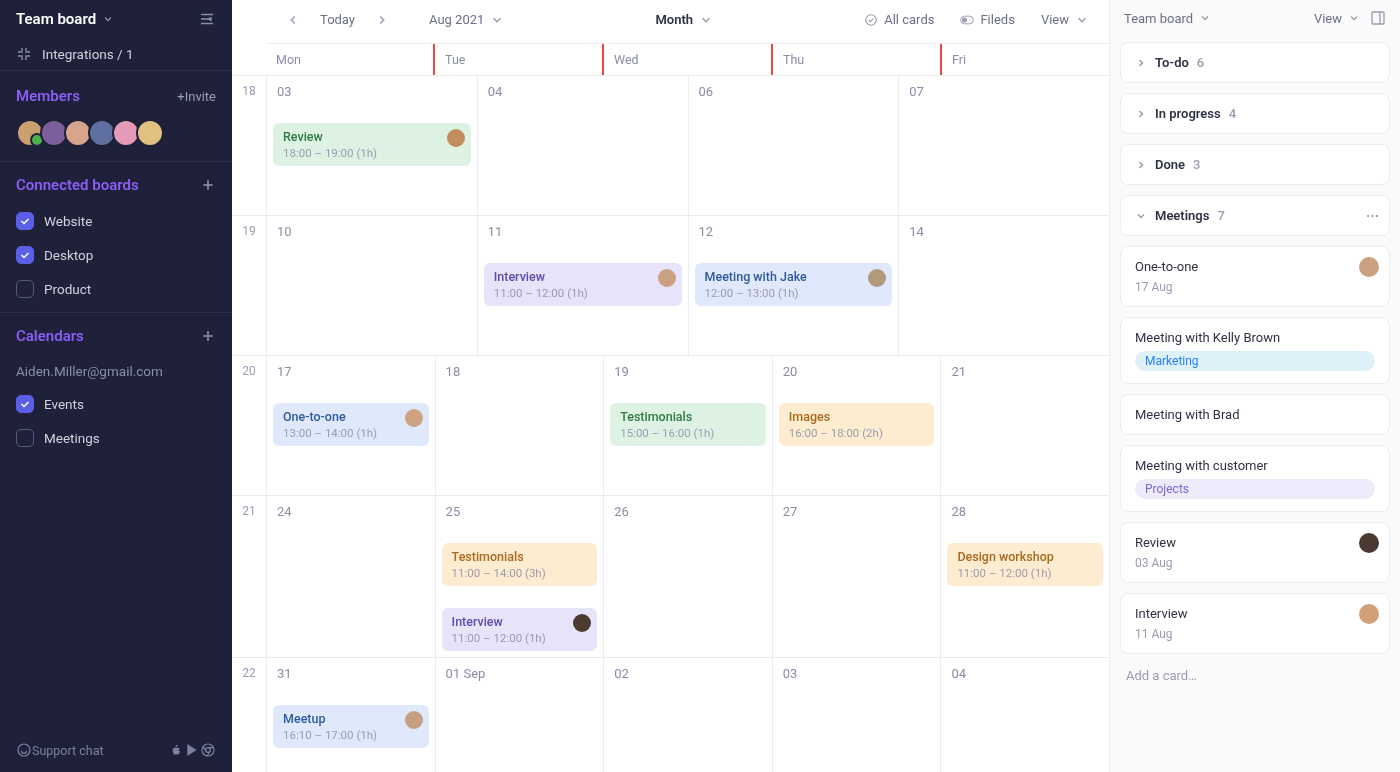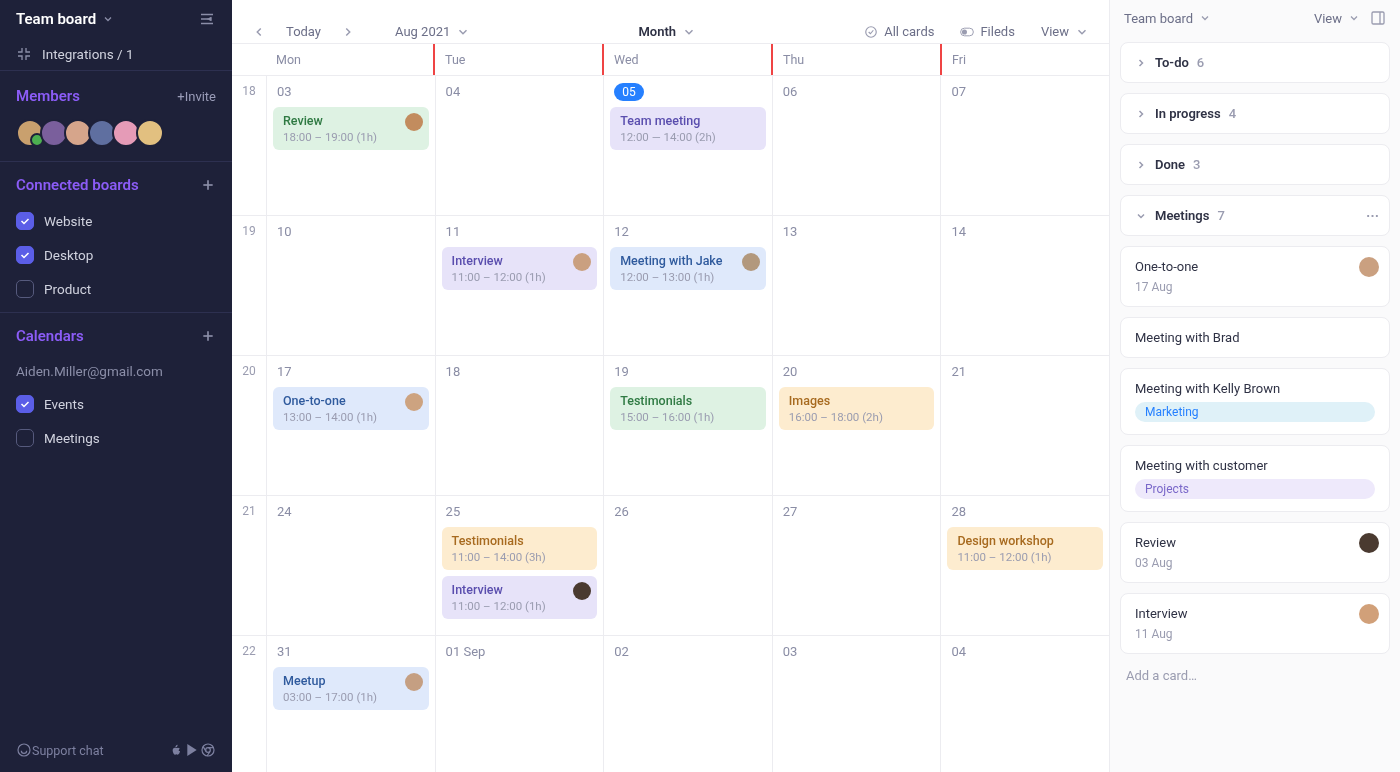--- a/index.html
+++ b/index.html
@@ -16,34 +16,34 @@
 .checkbox { width: 18px; height: 18px; border-radius: 5px; border: 1.5px solid #565a7d; flex-shrink:0; display:flex; align-items:center; justify-content:center;}
 .checkbox.checked { background: #5b5ee7; border-color:#5b5ee7; }
 .checkbox.checked svg { display:block; }
 .checkbox svg { display:none; width:12px; height:12px; }
 .sb-footer { margin-top:auto; display:flex; align-items:center; gap:0; padding:14px 16px; color:#7d80a0; font-size:12.5px;}
 .sb-icon { width:16px; height:16px; color:#7d80a0; }
 .invite { font-size: 13px; color:#9a9cb8; cursor:pointer;}
 .plus { width:16px; height:16px; color:#7d80a0; cursor:pointer; }
 
 .main { flex:1; display:flex; flex-direction:column; height:100%; border-right:1px solid #ececf0;}
-.toolbar { display:flex; align-items:flex-end; height:44px; padding:0 14px; border-bottom:1px solid #ececf0; color:#6c6f88;}
+.toolbar { display:flex; align-items:flex-start; height:44px; padding:8px 14px; border-bottom:1px solid #ececf0; color:#6c6f88;margin-left:34px;}
 .tb-left { display:flex; align-items:center; gap:8px; }
 .tb-btn { display:flex; align-items:center; gap:6px; padding:4px 6px; cursor:pointer; color:#6c6f88; }
 .tb-btn svg { width:14px; height:14px; }
 .tb-center { flex:1; display:flex; justify-content:center; color:#2f3245; font-weight:500;}
 .tb-right { display:flex; align-items:center; gap:14px; }
 .weekhead { display:flex; height:32px; border-bottom:1px solid #ececf0; }
 .wkcol { flex:1; padding:8px 10px 0; color:#8a8da5; font-size:12.5px; border-left:2px solid #ef4444;}
 .wkcol:first-child{border-left:0;}
 .wknum { width:34px; text-align:center; color:#8a8da5; font-size:12.5px; padding-top:8px;}
 .grid { flex:1; overflow:auto; }
 .week { display:flex; min-height:140px; border-bottom:1px solid #ececf0; }
 .week .wnum { width:34px; text-align:center; color:#9a9cb0; font-size:12px; padding-top:8px;}
-.day { flex:1; border-left:1px solid #ececf0; padding:6px; display:flex; flex-direction:column; gap:6px; }
+.day { flex:1; border-left:1px solid #ececf0; padding:6px; display:flex; flex-direction:column; gap:22px; }
 .day:first-of-type{border-left:0;}
 .date { font-size:13px; color:#8a8da5; padding:2px 4px 2px; }
 .date.today span { background:#2680ff; color:#fff; border-radius:10px; padding:2px 8px; font-size:12px;}
 .event { border-radius:6px; padding:6px 10px 6px; font-size:12.5px; position:relative; }
 .event .et { color:#2f3245; font-weight:500;}
 .event .etime { color:#9a9cb0; font-size:11.5px; margin-top:2px;}
 .event .eav { position:absolute; right:6px; top:6px; width:18px; height:18px; border-radius:50%; background:#c5b7a0; }
 .c-green{background:#def2e3;} .c-green .et{color:#2f7a43;}
 .c-purple{background:#e7e3f9;} .c-purple .et{color:#5a4eae;}
 .c-blue{background:#dfe9fb;} .c-blue .et{color:#2f5a9d;}
@@ -254,27 +254,20 @@
           <div class="event c-green">
             <div class="et">Review</div>
             <div class="etime">18:00 – 19:00 (1h)</div>
             <div class="eav" style="background: rgb(194, 140, 94);"></div>
           </div>
         </div>
         <div class="day">
           <div class="date"><span>04</span></div>
         </div>
         <div class="day">
-          <div class="date today"><span>05</span></div>
-          <div class="event c-purple">
-            <div class="et">Team meeting</div>
-            <div class="etime">12:00 — 14:00 (2h)</div>
-          </div>
-        </div>
-        <div class="day">
           <div class="date"><span>06</span></div>
         </div>
         <div class="day">
           <div class="date"><span>07</span></div>
         </div>
       </div>
       <div class="week">
         <div class="wnum">19</div>
         <div class="day">
           <div class="date"><span>10</span></div>
@@ -289,23 +282,20 @@
         </div>
         <div class="day">
           <div class="date"><span>12</span></div>
           <div class="event c-blue">
             <div class="et">Meeting with Jake</div>
             <div class="etime">12:00 – 13:00 (1h)</div>
             <div class="eav" style="background: rgb(178, 152, 125);"></div>
           </div>
         </div>
         <div class="day">
-          <div class="date"><span>13</span></div>
-        </div>
-        <div class="day">
           <div class="date"><span>14</span></div>
         </div>
       </div>
       <div class="week">
         <div class="wnum">20</div>
         <div class="day">
           <div class="date"><span>17</span></div>
           <div class="event c-blue">
             <div class="et">One-to-one</div>
             <div class="etime">13:00 – 14:00 (1h)</div>
@@ -363,21 +353,21 @@
             <div class="etime">11:00 – 12:00 (1h)</div>
           </div>
         </div>
       </div>
       <div class="week">
         <div class="wnum">22</div>
         <div class="day">
           <div class="date"><span>31</span></div>
           <div class="event c-blue">
             <div class="et">Meetup</div>
-            <div class="etime">03:00 – 17:00 (1h)</div>
+            <div class="etime">16:10 – 17:00 (1h)</div>
             <div class="eav" style="background: rgb(197, 159, 130);"></div>
           </div>
         </div>
         <div class="day">
           <div class="date"><span>01 Sep</span></div>
         </div>
         <div class="day">
           <div class="date"><span>02</span></div>
         </div>
         <div class="day">
@@ -440,25 +430,25 @@
         <span>Meetings</span>
         <span class="count">7</span>
         <span class="more">⋯</span>
       </div>
       <div class="card">
         <div class="ct">One-to-one</div>
         <div class="cd">17 Aug</div>
         <div class="cav" style="background: rgb(202, 160, 128);"></div>
       </div>
       <div class="card">
-        <div class="ct">Meeting with Brad</div>
-      </div>
-      <div class="card">
         <div class="ct">Meeting with Kelly Brown</div>
         <span class="tag tag-blue">Marketing</span>
+      </div>
+      <div class="card">
+        <div class="ct">Meeting with Brad</div>
       </div>
       <div class="card">
         <div class="ct">Meeting with customer</div>
         <span class="tag tag-purple">Projects</span>
       </div>
       <div class="card">
         <div class="ct">Review</div>
         <div class="cd">03 Aug</div>
         <div class="cav" style="background: rgb(74, 58, 48);"></div>
       </div>

